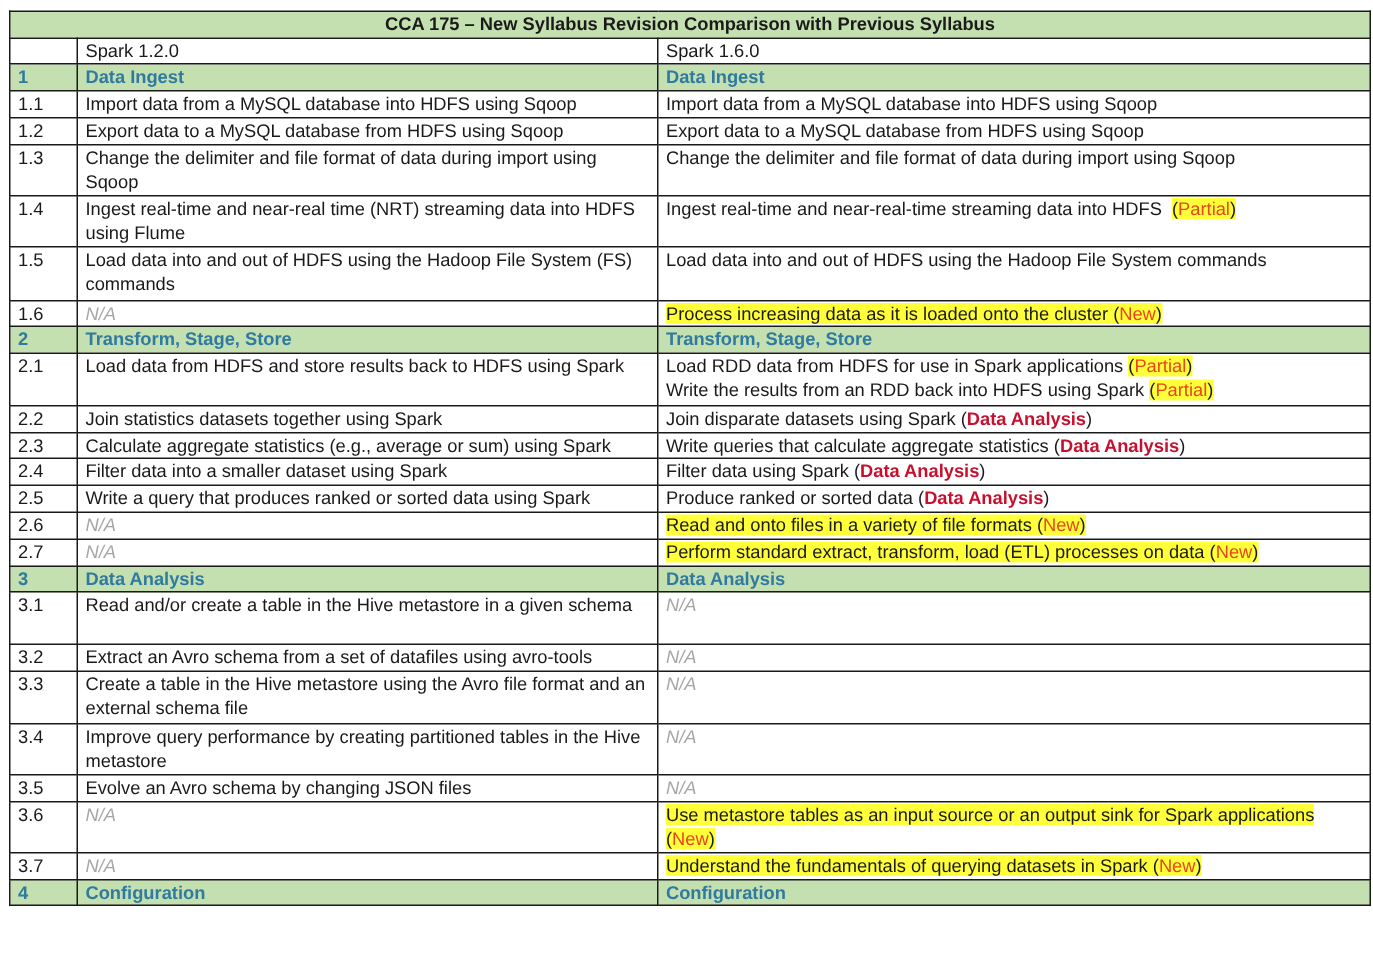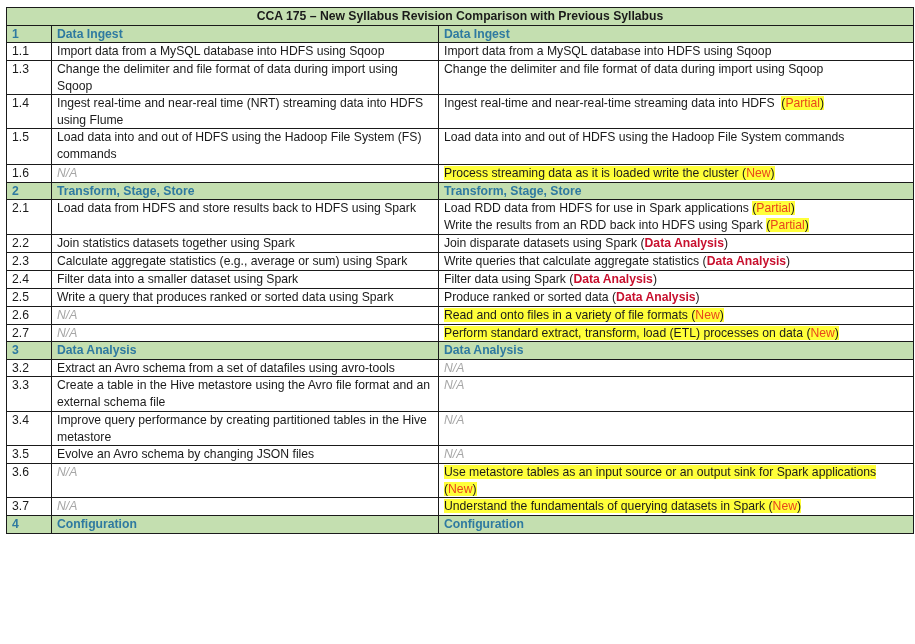--- a/index.html
+++ b/index.html
@@ -24,50 +24,60 @@
 <table>
   <colgroup>
       <col class="c-num">
       <col class="c-old">
       <col class="c-new">
     </colgroup>
   <tbody>
     <tr class="title">
       <td colspan="3">CCA 175 – New Syllabus Revision Comparison with Previous Syllabus</td>
     </tr>
+    <tr class="version">
+      <td></td>
+      <td>Spark 1.2.0</td>
+      <td>Spark 1.6.0</td>
+    </tr>
 
     <tr class="section">
       <td>1</td>
       <td>Data Ingest</td>
       <td>Data Ingest</td>
     </tr>
     <tr style="height:18px">
       <td>1.1</td>
       <td>Import data from a MySQL database into HDFS using Sqoop</td>
       <td>Import data from a MySQL database into HDFS using Sqoop</td>
+    </tr>
+    <tr style="height:18px">
+      <td>1.2</td>
+      <td>Export data to a MySQL database from HDFS using Sqoop</td>
+      <td>Export data to a MySQL database from HDFS using Sqoop</td>
     </tr>
     <tr style="height:34px">
       <td>1.3</td>
       <td>Change the delimiter and file format of data during import using Sqoop</td>
       <td>Change the delimiter and file format of data during import using Sqoop</td>
     </tr>
     <tr style="height:34px">
       <td>1.4</td>
       <td>Ingest real-time and near-real time (NRT) streaming data into HDFS using Flume</td>
       <td><span>Ingest real-time and near-real-time streaming data into HDFS</span>&nbsp; <span class="hl">(<span class="tag-partial">Partial</span>)</span></td>
     </tr>
     <tr style="height:36px">
       <td>1.5</td>
       <td>Load data into and out of HDFS using the Hadoop File System (FS) commands</td>
       <td>Load data into and out of HDFS using the Hadoop File System commands</td>
     </tr>
     <tr style="height:17px">
       <td>1.6</td>
       <td class="na">N/A</td>
-      <td><span class="hl"><span>Process streaming data as it is loaded write the cluster</span> (<span class="tag-new">New</span>)</span></td>
+      <td><span class="hl"><span>Process increasing data as it is loaded onto the cluster</span> (<span class="tag-new">New</span>)</span></td>
     </tr>
 
     <tr class="section">
       <td>2</td>
       <td>Transform, Stage, Store</td>
       <td>Transform, Stage, Store</td>
     </tr>
     <tr style="height:35px">
       <td>2.1</td>
       <td>Load data from HDFS and store results back to HDFS using Spark</td>
@@ -105,20 +115,25 @@
       <td>2.7</td>
       <td class="na">N/A</td>
       <td><span class="hl"><span>Perform standard extract, transform, load (ETL) processes on data</span> (<span class="tag-new">New</span>)</span></td>
     </tr>
 
     <tr class="section">
       <td>3</td>
       <td>Data Analysis</td>
       <td>Data Analysis</td>
     </tr>
+    <tr style="height:35px">
+      <td>3.1</td>
+      <td>Read and/or create a table in the Hive metastore in a given schema</td>
+      <td class="na">N/A</td>
+    </tr>
     <tr style="height:17px">
       <td>3.2</td>
       <td>Extract an Avro schema from a set of datafiles using avro-tools</td>
       <td class="na">N/A</td>
     </tr>
     <tr style="height:35px">
       <td>3.3</td>
       <td>Create a table in the Hive metastore using the Avro file format and an external schema file</td>
       <td class="na">N/A</td>
     </tr>

